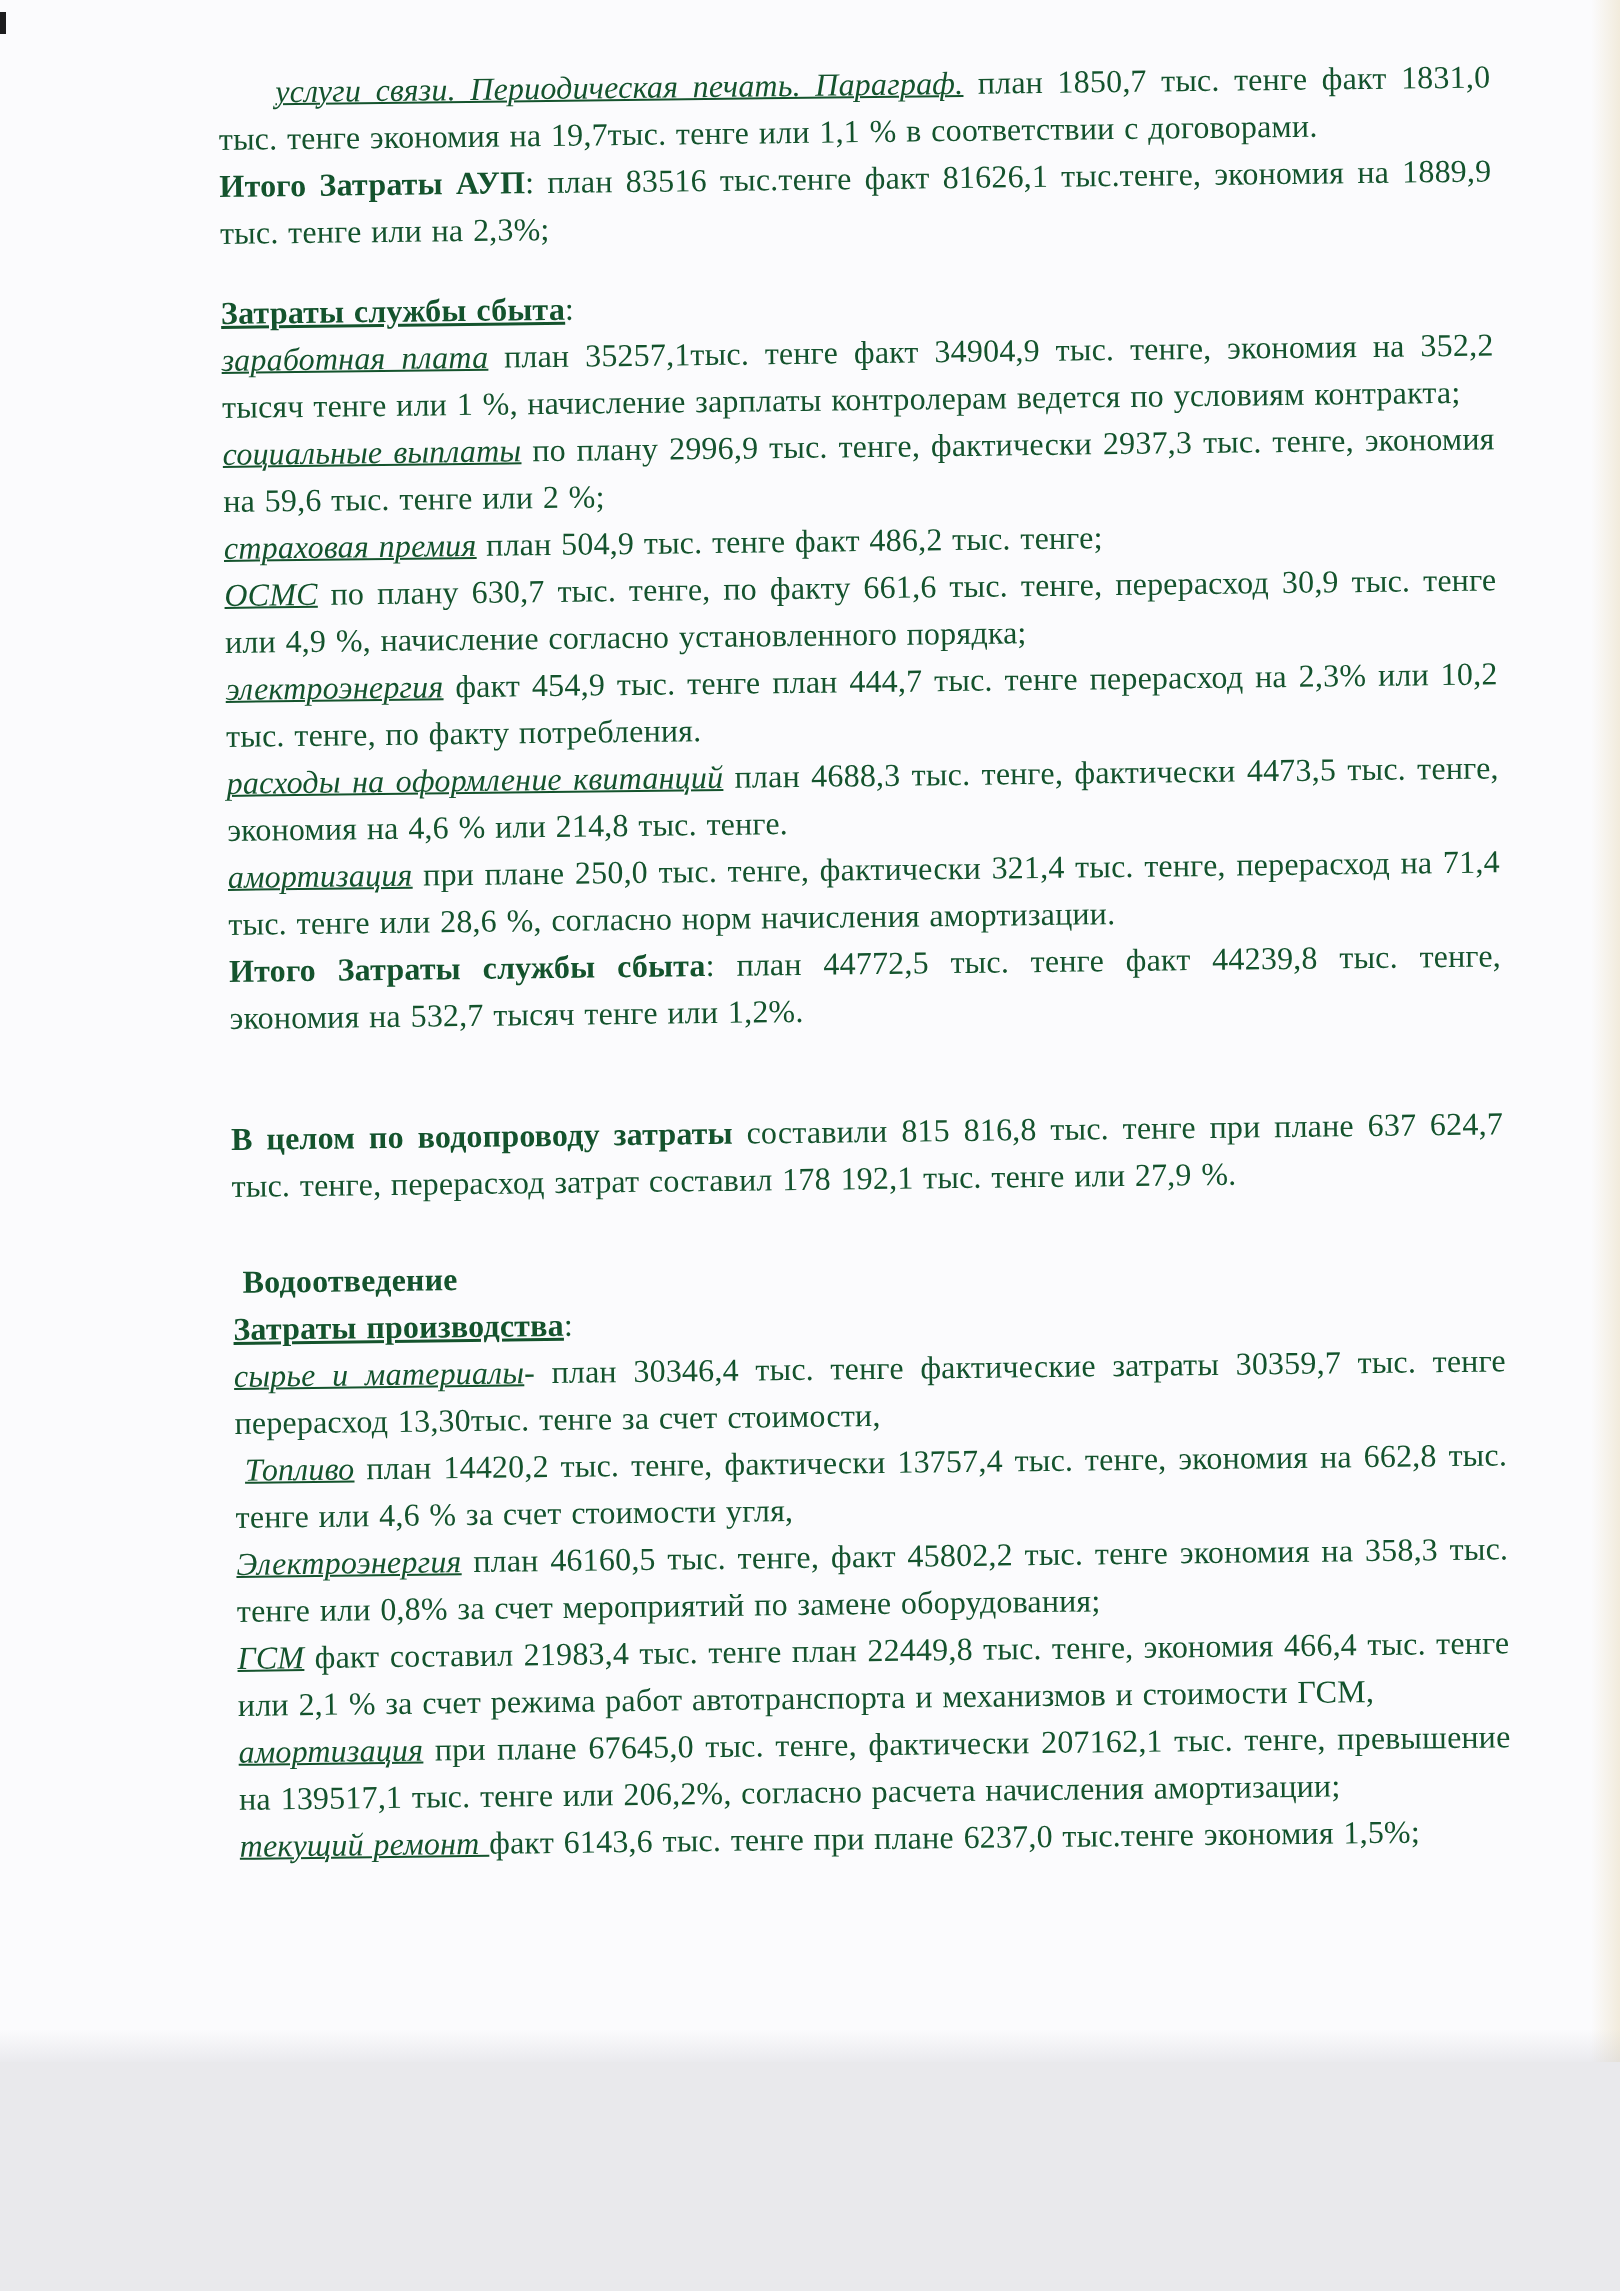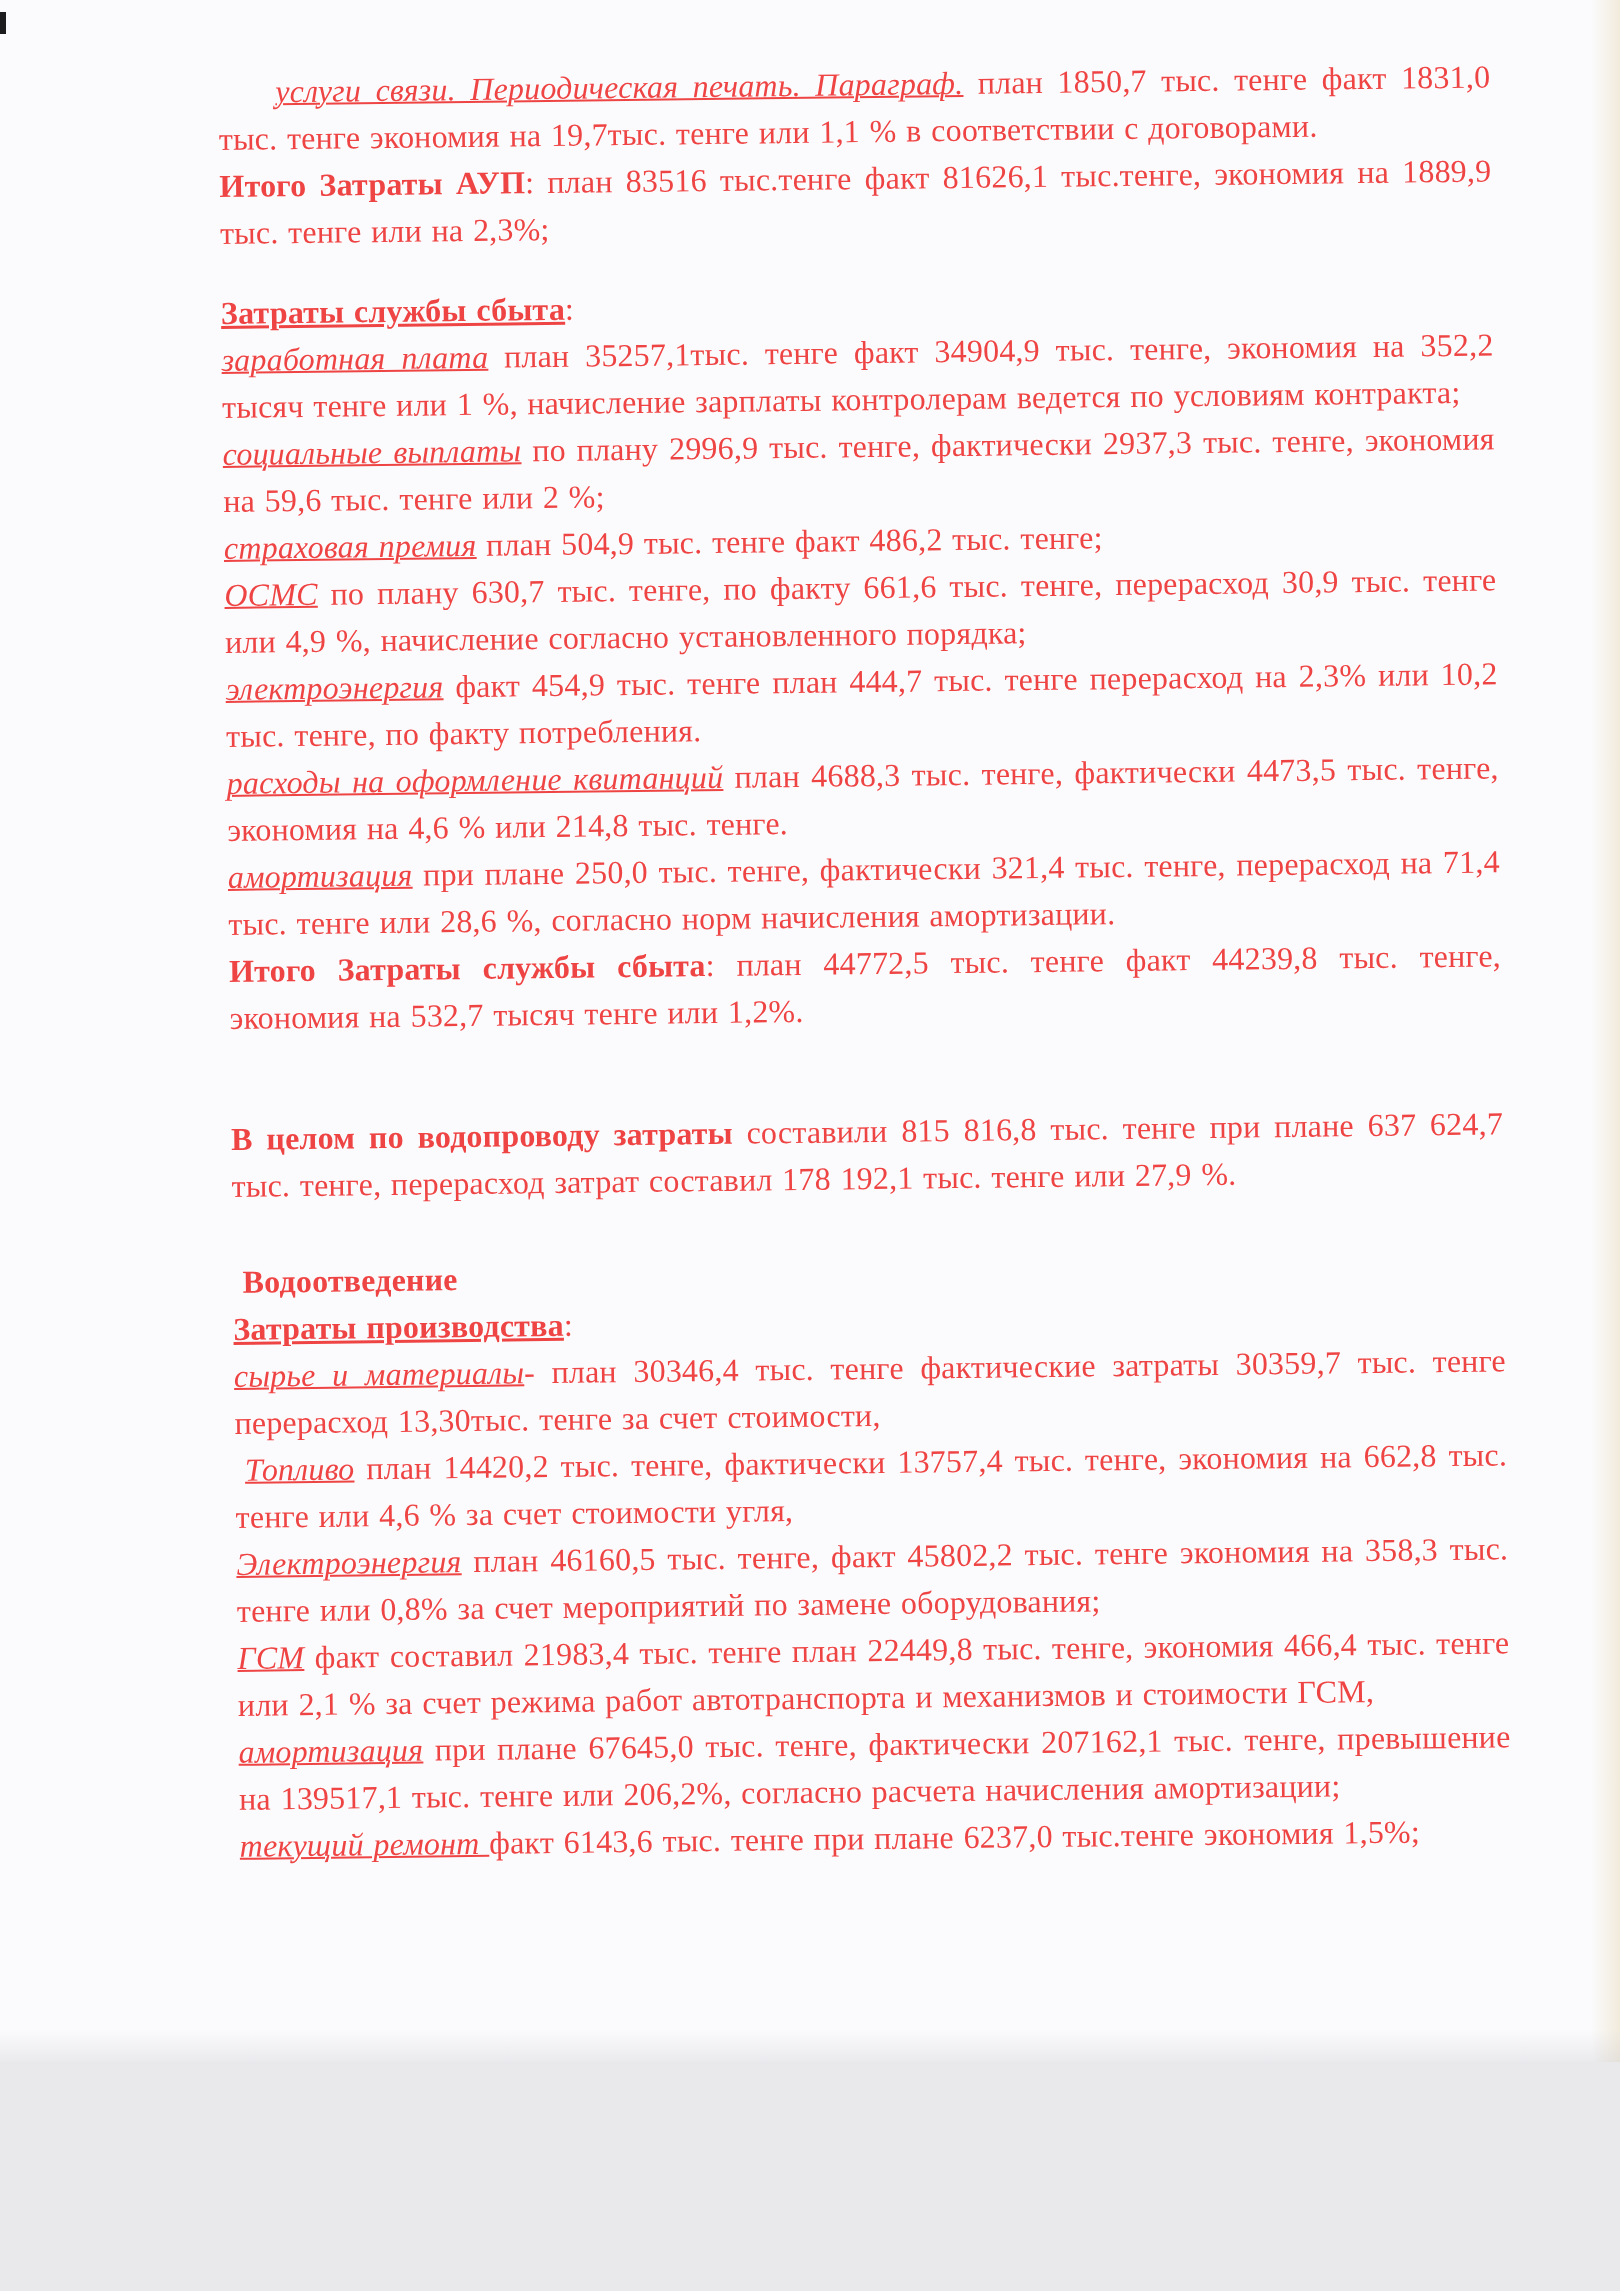--- a/index.html
+++ b/index.html
@@ -5,21 +5,21 @@
   html, body { margin: 0; padding: 0; }
   body { background: #e9e9ec; }
 
   .page {
     position: relative;
     width: 1620px;
     height: 2062px;
     background: #fbfbfd;
     overflow: hidden;
     font-family: "Liberation Serif", "DejaVu Serif", serif;
-    color: #ef4444;
+    color: #14532d;
   }
 
   
   .band-right {
     position: absolute; top: 0; right: 0; width: 29px; height: 100%;
     background: linear-gradient(to right, rgba(234,222,193,0), rgba(234,222,193,0.55));
     pointer-events: none;
   }
   .band-bottom {
     position: absolute; bottom: 0; left: 0; width: 100%; height: 33px;

